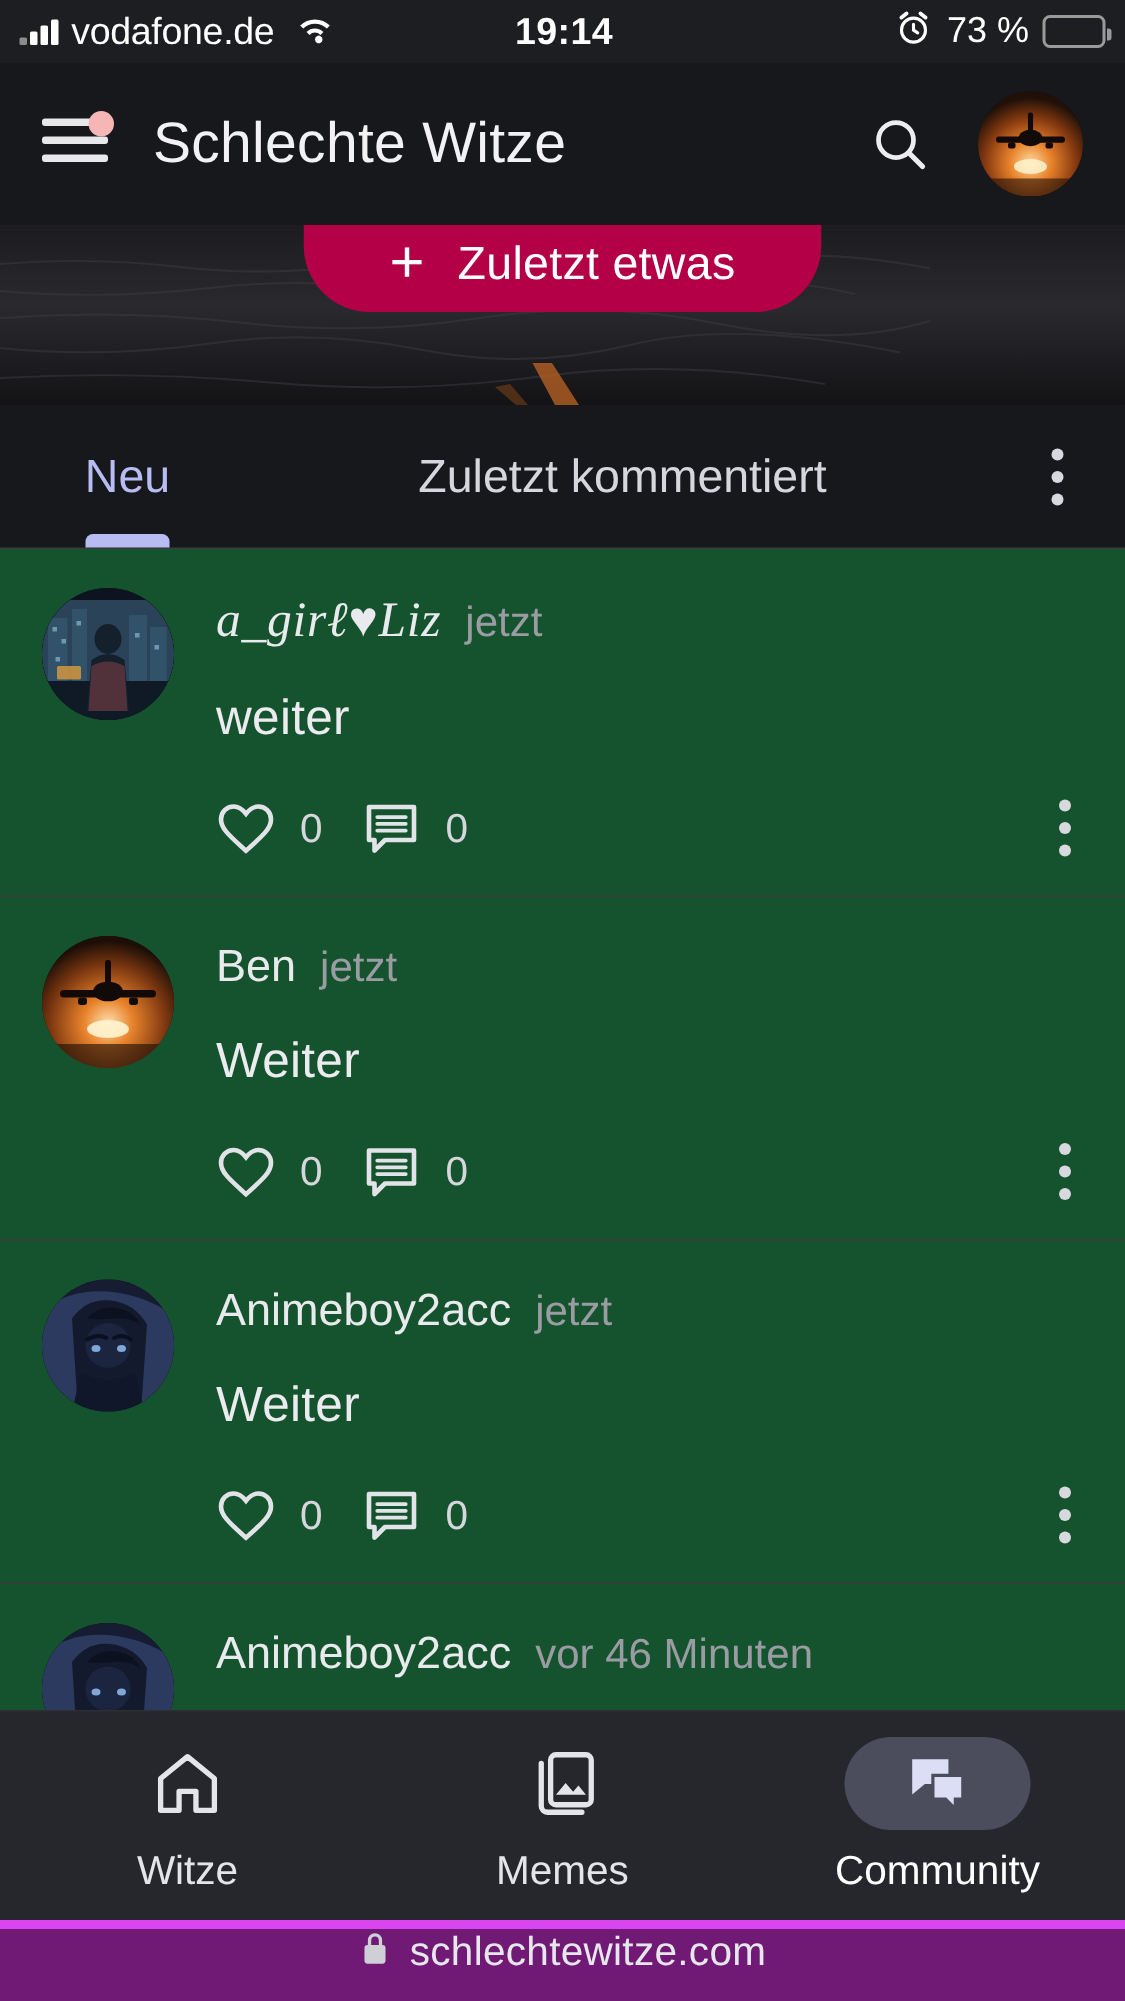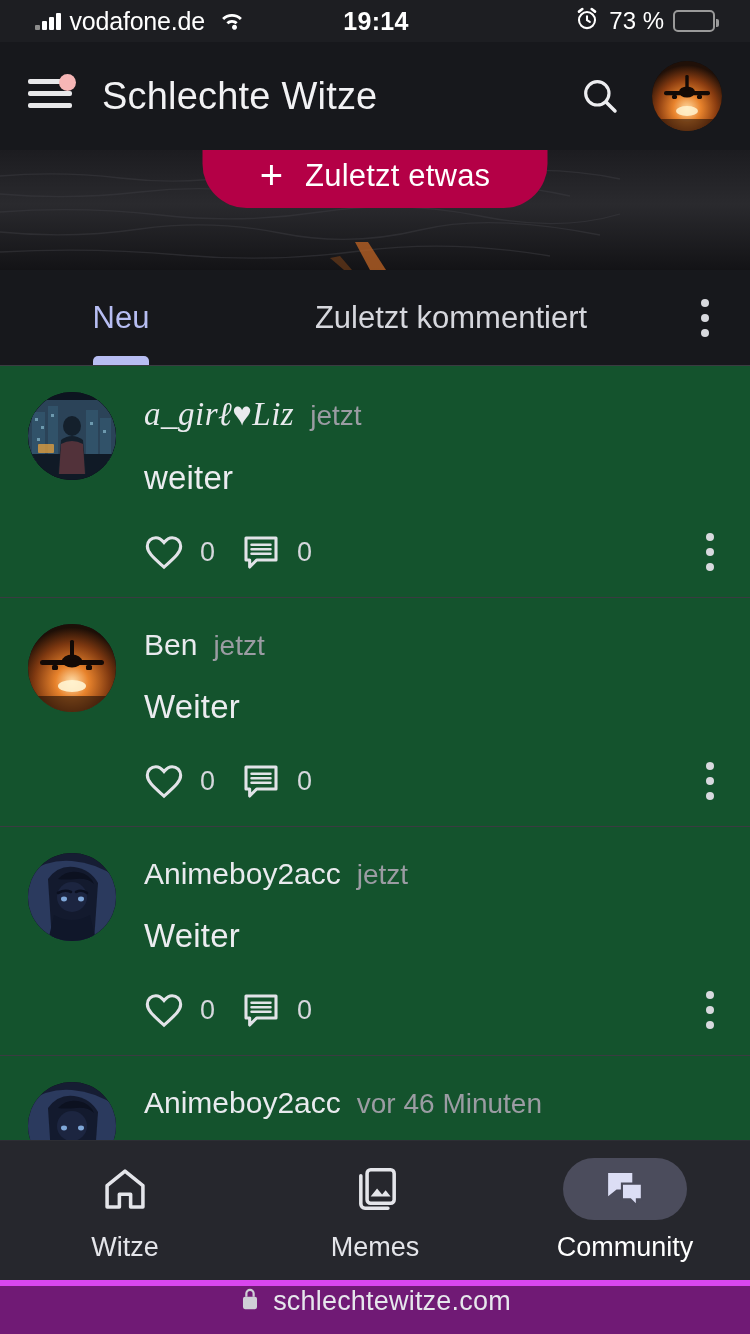--- a/index.html
+++ b/index.html
@@ -14,21 +14,21 @@
     width:750px; height:1334px;
     background:#17181c;
     display:flex; flex-direction:column;
   }
 
   
   .statusbar {
     height:42px; flex:0 0 42px;
     background:#1d1e22;
     display:flex; align-items:center;
-    padding:0 35px;
+    padding:0 13px;
     color:#fff;
     position:relative;
   }
   .sb-left { display:flex; align-items:center; gap:9px; }
   .sig { display:flex; align-items:flex-end; gap:2.5px; height:17px; }
   .sig i { display:block; width:4.5px; background:#fff; border-radius:1px; }
   .sig i:nth-child(1){ height:5px; background:#8c8c8c; }
   .sig i:nth-child(2){ height:9px; }
   .sig i:nth-child(3){ height:13px; }
   .sig i:nth-child(4){ height:17px; }
@@ -111,21 +111,21 @@
   .tabs {
     flex:0 0 96px; height:96px;
     background:#17181c;
     display:flex; align-items:center;
     border-bottom:1px solid #3a3b41;
     position:relative;
   }
   .tab {
     font-size:31px; color:#d6d7dd; cursor:pointer;
     position:relative; height:100%;
-    display:flex; align-items:center; justify-content:center;margin-left:36px;
+    display:flex; align-items:center; justify-content:center;
   }
   .tab-neu { width:170px; }
   .tab-neu .tab-txt { color:#b7bdf2; }
   .tab-kom { flex:1; }
   .tab-indicator {
     position:absolute; bottom:0; left:50%; transform:translateX(-50%);
     width:56px; height:9px; background:#b7bdf2; border-radius:5px 5px 0 0;
   }
   .tabs-more {
     width:90px; display:flex; align-items:center; justify-content:center;

